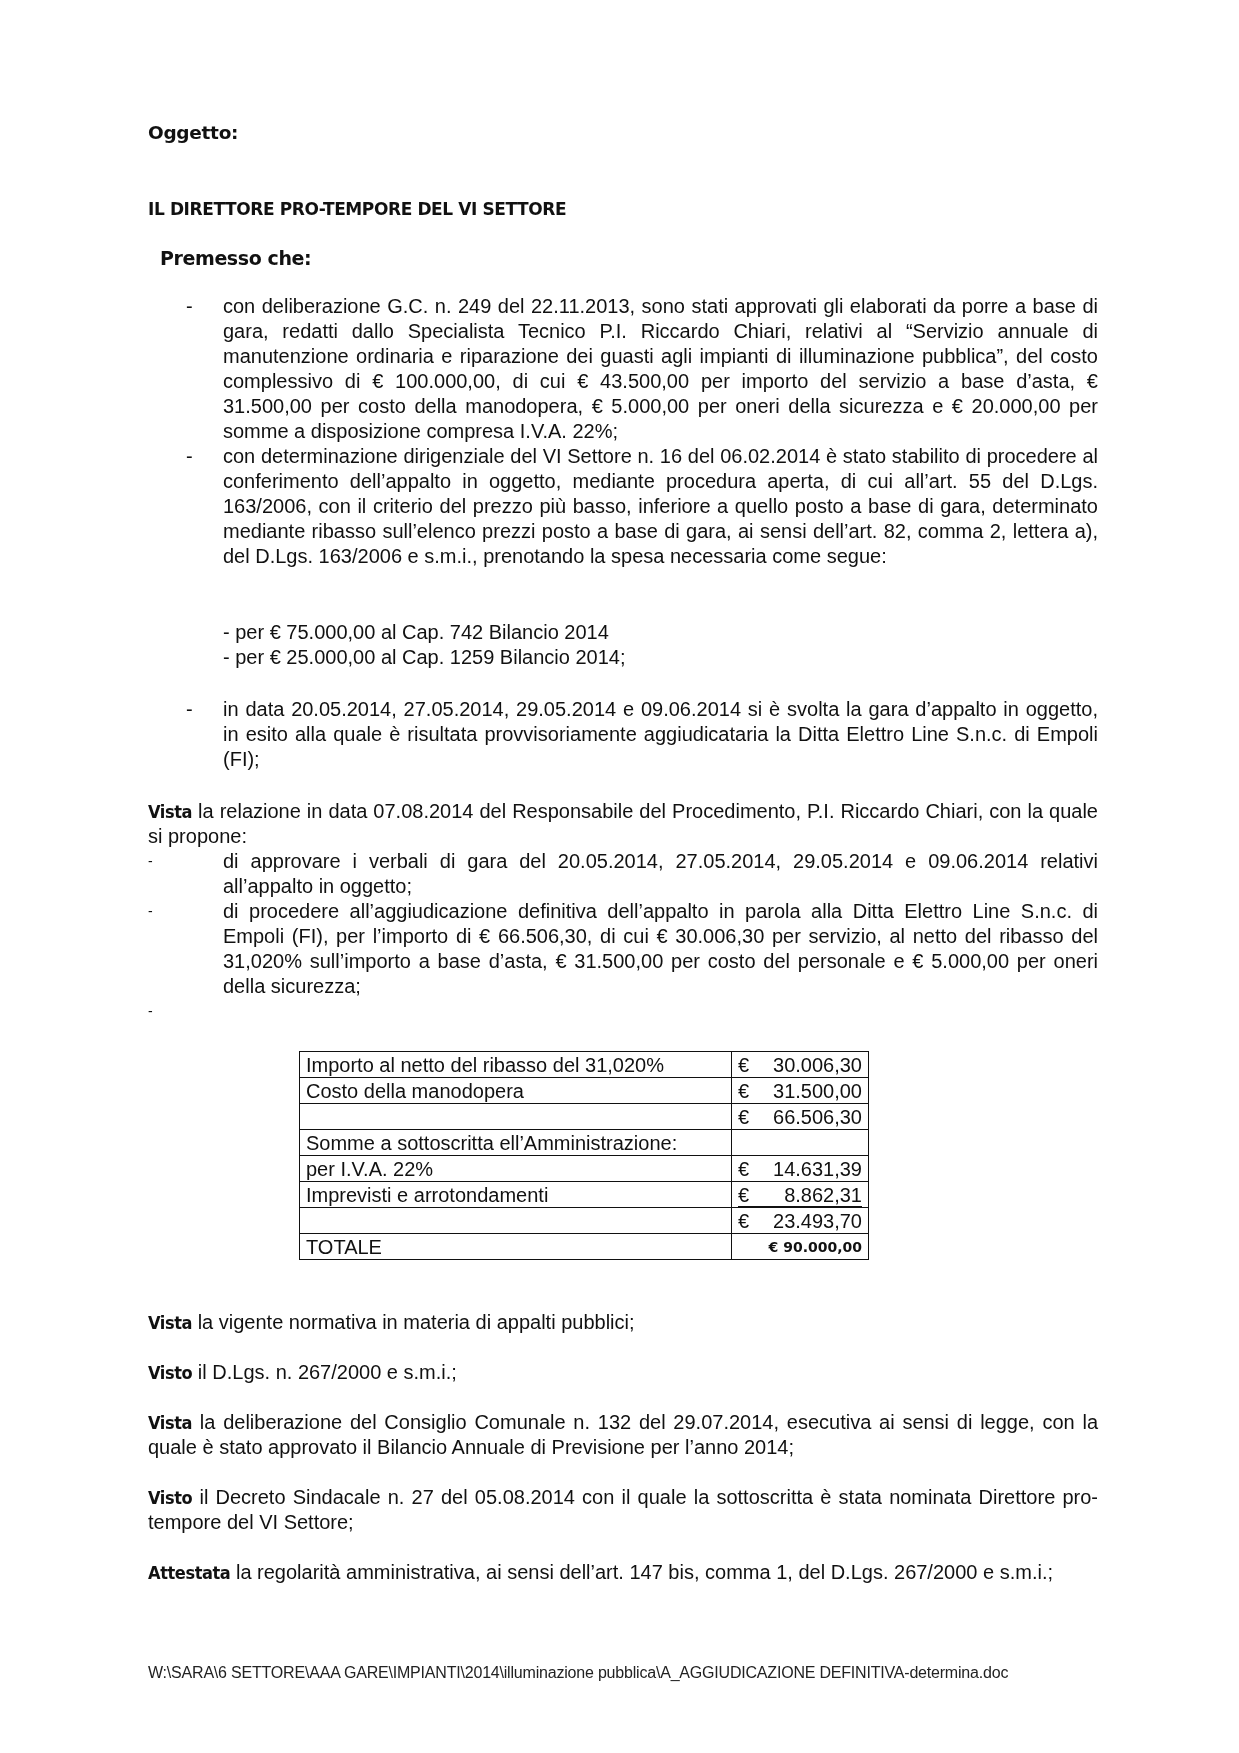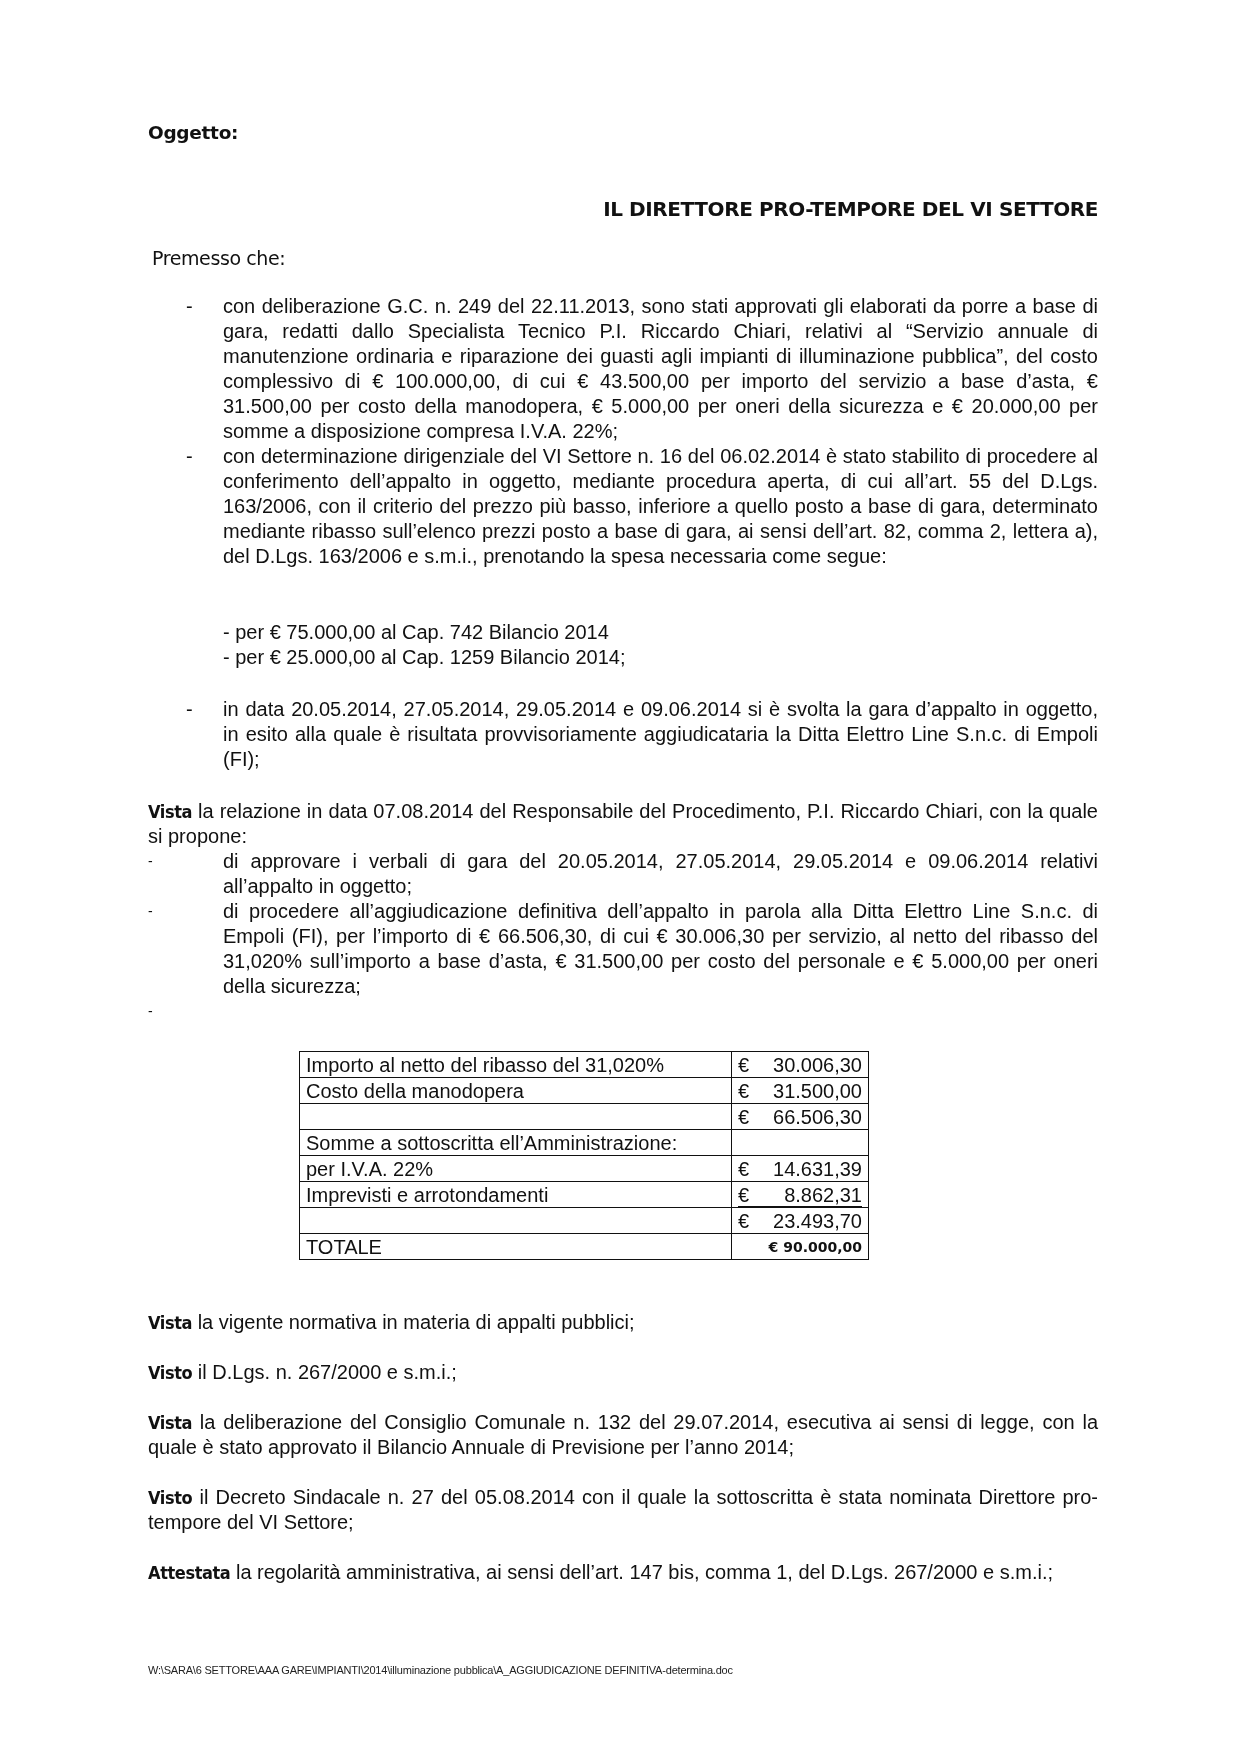--- a/index.html
+++ b/index.html
@@ -4,39 +4,39 @@
 <style>
   html, body { margin: 0; padding: 0; background: #ffffff; }
   body { width: 1239px; height: 1753px; position: relative; overflow: hidden;
          font-family: "DejaVu Sans Condensed", "DejaVu Sans", sans-serif; color: #111; }
   .page { position: absolute; left: 148px; top: 0; width: 950px; }
   .txt { font-family: "Liberation Sans Narrow", "Liberation Sans", sans-serif; font-size: 20px; line-height: 25px; font-stretch: condensed; }
   .just { text-align: justify; }
   .subject { position: absolute; top: 119px; left: 0; width: 950px; font-family: "DejaVu Sans", sans-serif; font-weight: bold; font-size: 18.5px; line-height: 27px; letter-spacing: -0.3px; }
   .subject .lbl { position: absolute; left: 0; top: 0; }
   .subject .body { margin-left: 112px; text-align: justify; }
-  .title { position: absolute; top: 196px; left: 0; width: 950px; text-align: right; font-family: "DejaVu Sans", sans-serif; font-weight: bold; font-size: 20px; line-height: 27px; letter-spacing: -0.4px; }
-  .premesso { position: absolute; top: 245px; left: 4px; font-family: "DejaVu Sans", sans-serif; font-weight: normal; font-size: 19px; line-height: 27px; letter-spacing: -0.4px; text-align: right; }
+  .title { position: absolute; top: 196px; left: 0; width: 950px; text-align: left; font-family: "DejaVu Sans", sans-serif; font-weight: bold; font-size: 17px; line-height: 27px; letter-spacing: -0.4px; }
+  .premesso { position: absolute; top: 245px; left: 12px; font-family: "DejaVu Sans", sans-serif; font-weight: bold; font-size: 19px; line-height: 27px; letter-spacing: -0.4px; text-align: right; }
   .blk { position: absolute; left: 0; width: 950px; }
   .bullet { position: relative; padding-left: 75px; }
   .bullet .dash { position: absolute; left: 38px; top: 0; }
   .bullet2 { position: relative; padding-left: 75px; }
   .bullet2 .dash { position: absolute; left: 0; top: 0; font-size: 14px; }
   .sub { padding-left: 75px; }
   b.kw { font-family: "DejaVu Sans", sans-serif; font-weight: bold; font-size: 18px; letter-spacing: -0.4px; }
   table.qe { position: absolute; top: 1051px; left: 151px; width: 570px; border-collapse: collapse;
              font-family: "Liberation Sans Narrow", "Liberation Sans", sans-serif; font-size: 20px; line-height: 24px; }
   table.qe td { border: 1.5px solid #111; padding: 1px 6px 0 6px; height: 24px; }
   table.qe td.lab { width: 450px; }
   table.qe td.amt { text-align: right; white-space: nowrap; }
   .cur { display: inline-block; width: 20px; text-align: left; }
   .val { display: inline-block; width: 104px; text-align: right; }
   .ul { border-bottom: 1.5px solid #111; }
   .tot { font-family: "DejaVu Sans", sans-serif; font-weight: bold; font-size: 14px; }
-  .footer { position: absolute; top: 1664px; left: 0; font-family: "Liberation Sans Narrow", "Liberation Sans", sans-serif; font-size: 11px; letter-spacing: -0.2px; color: #222; text-align: right; }
+  .footer { position: absolute; top: 1664px; left: 0; font-family: "Liberation Sans Narrow", "Liberation Sans", sans-serif; font-size: 16px; letter-spacing: -0.2px; color: #222; text-align: right; }
 </style>
 </head>
 <body>
 
 <div class="page">
 
   <div class="subject">
     <span class="lbl">Oggetto:</span>
   </div>
 

